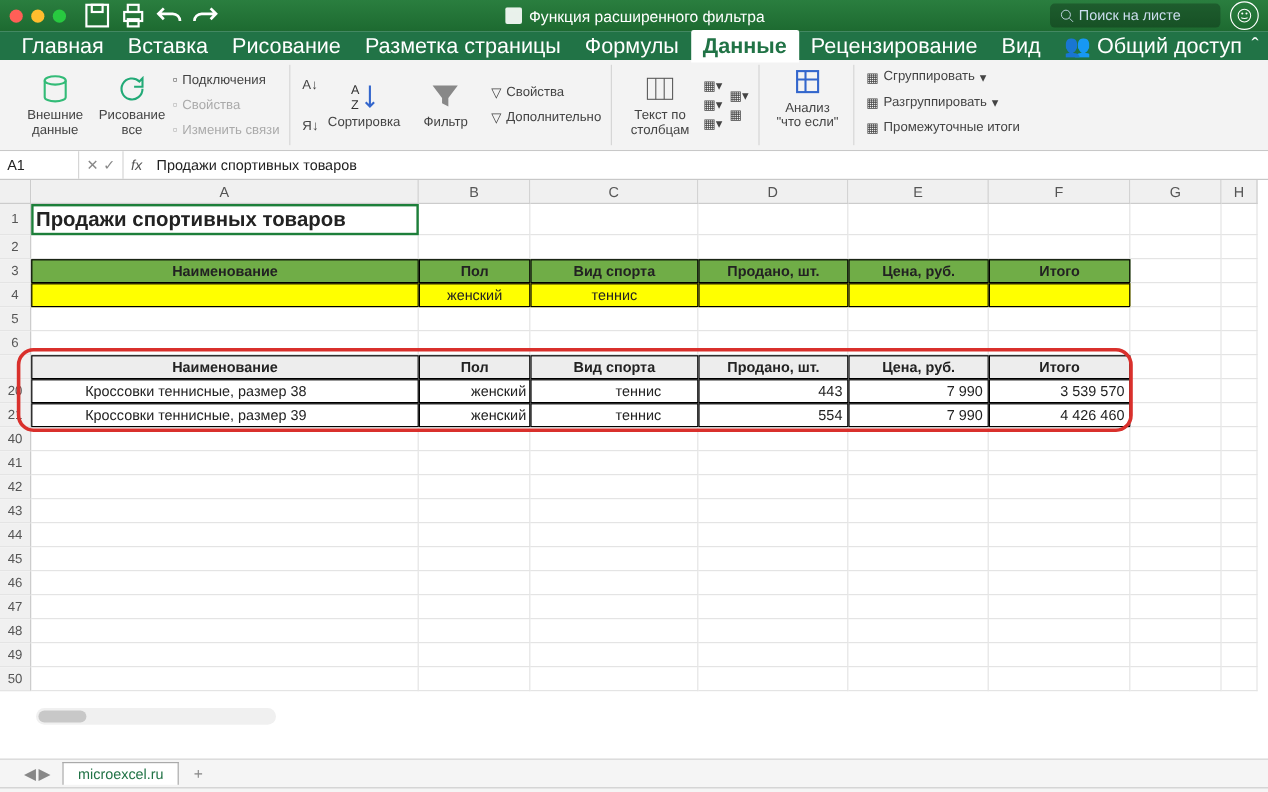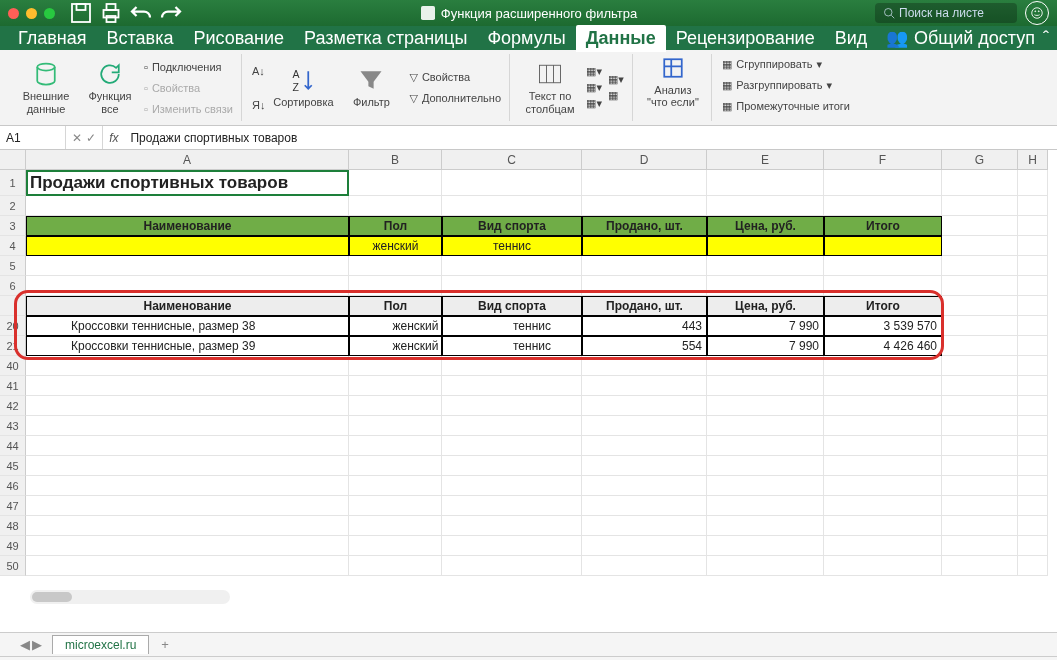--- a/index.html
+++ b/index.html
@@ -156,21 +156,21 @@
       <svg viewBox="0 0 32 32" fill="none" stroke="#3b7" stroke-width="2">
           <ellipse cx="16" cy="8" rx="10" ry="4"></ellipse>
           <path d="M6 8v16c0 2 4 4 10 4s10-2 10-4V8"></path>
         </svg>
       <span>Внешние данные</span>
     </div>
     <div class="ricon-big">
       <svg viewBox="0 0 32 32" fill="none" stroke="#2a7" stroke-width="2">
           <path d="M26 16a10 10 0 11-3-7l3-3v8h-8"></path>
         </svg>
-      <span>Функция все</span>
+      <span>Рисование все</span>
     </div>
     <div class="rcol">
       <div class="rrow">▫ <span>Подключения</span></div>
       <div class="rrow" style="color:#aaa;">▫ <span>Свойства</span></div>
       <div class="rrow" style="color:#aaa;">▫ <span>Изменить связи</span></div>
     </div>
   </div>
 
   <div class="rgroup" style="flex-direction:row;gap:8px;">
     <div class="rcol" style="justify-content:space-around;">

